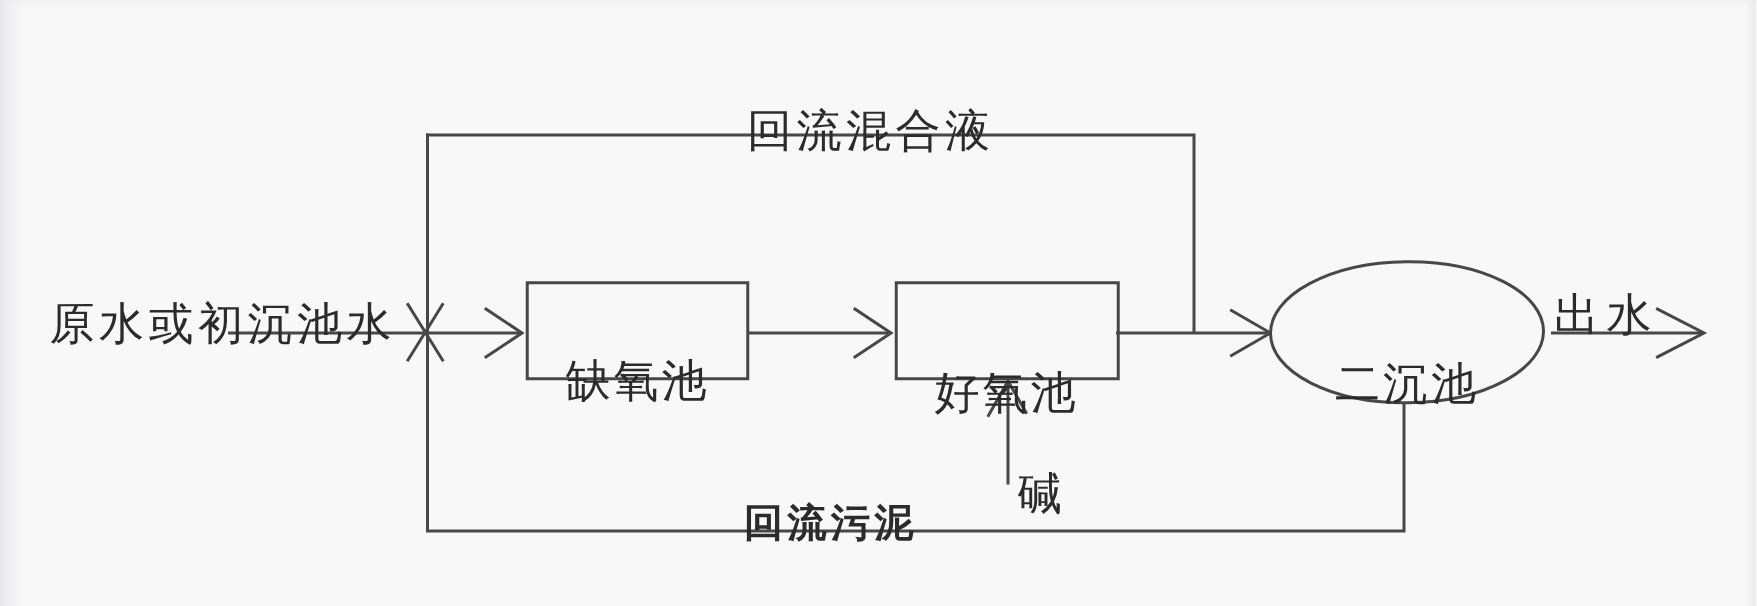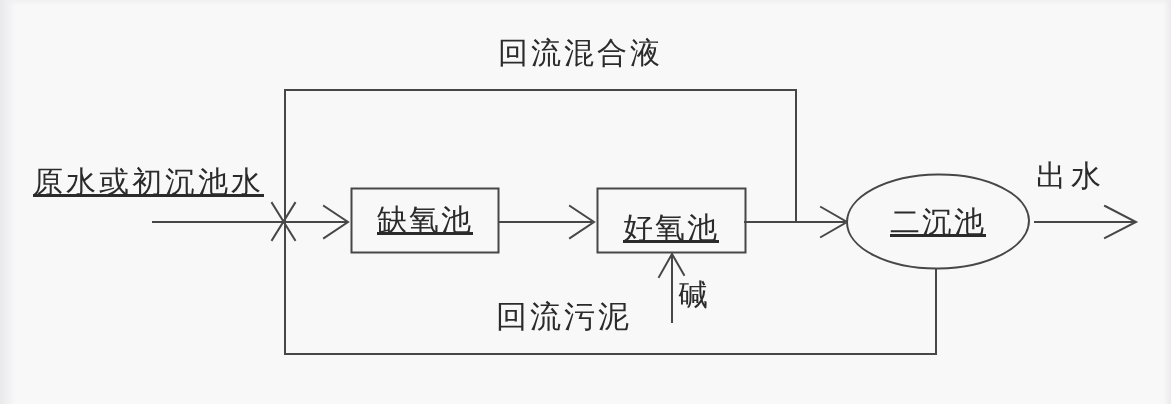--- a/index.html
+++ b/index.html
@@ -45,36 +45,36 @@
     fill: var(--bg-color, #f9f8f9);
   }
   .lbl {
     position: absolute;
     color: var(--text-color, #2b2b2b);
     font-size: 30px;
     letter-spacing: 3px;
     white-space: nowrap;
     line-height: 1.15;
     user-select: none;
+    margin-top: 35px;
   }
   .lbl.center {
     display: flex;
     align-items: center;
     justify-content: center;
     letter-spacing: 2px;
-    text-decoration: underline;
   }
   #lbl-recycle-mixed   { left: 498px; top: 36px; }
-  #lbl-influent        { left: 33px;  top: 165px; text-decoration: underline; }
+  #lbl-influent        { left: 33px;  top: 165px; }
   #lbl-anoxic          { left: 351px; top: 188px; width: 148px; height: 65px; }
   #lbl-aerobic         { left: 597px; top: 188px; width: 148px; height: 81px; }
   #lbl-clarifier       { left: 846px; top: 175px; width: 184px; height: 94px; }
   #lbl-effluent        { left: 1036px; top: 159px; letter-spacing: 5px; }
   #lbl-alkali          { left: 678px; top: 278px; letter-spacing: 0; }
-  #lbl-return-sludge   { left: 496px; top: 299px; font-size: 31px; }
+  #lbl-return-sludge   { left: 496px; top: 299px; font-size: 26px; font-weight: bold; }
 </style>
 </head>
 <body>
 
 <div id="canvas">
 
   <svg class="flow" viewBox="0 0 1171 404" xmlns="http://www.w3.org/2000/svg">
 
     <path class="stroke" d="M285 90 H796 V221"></path>
 

